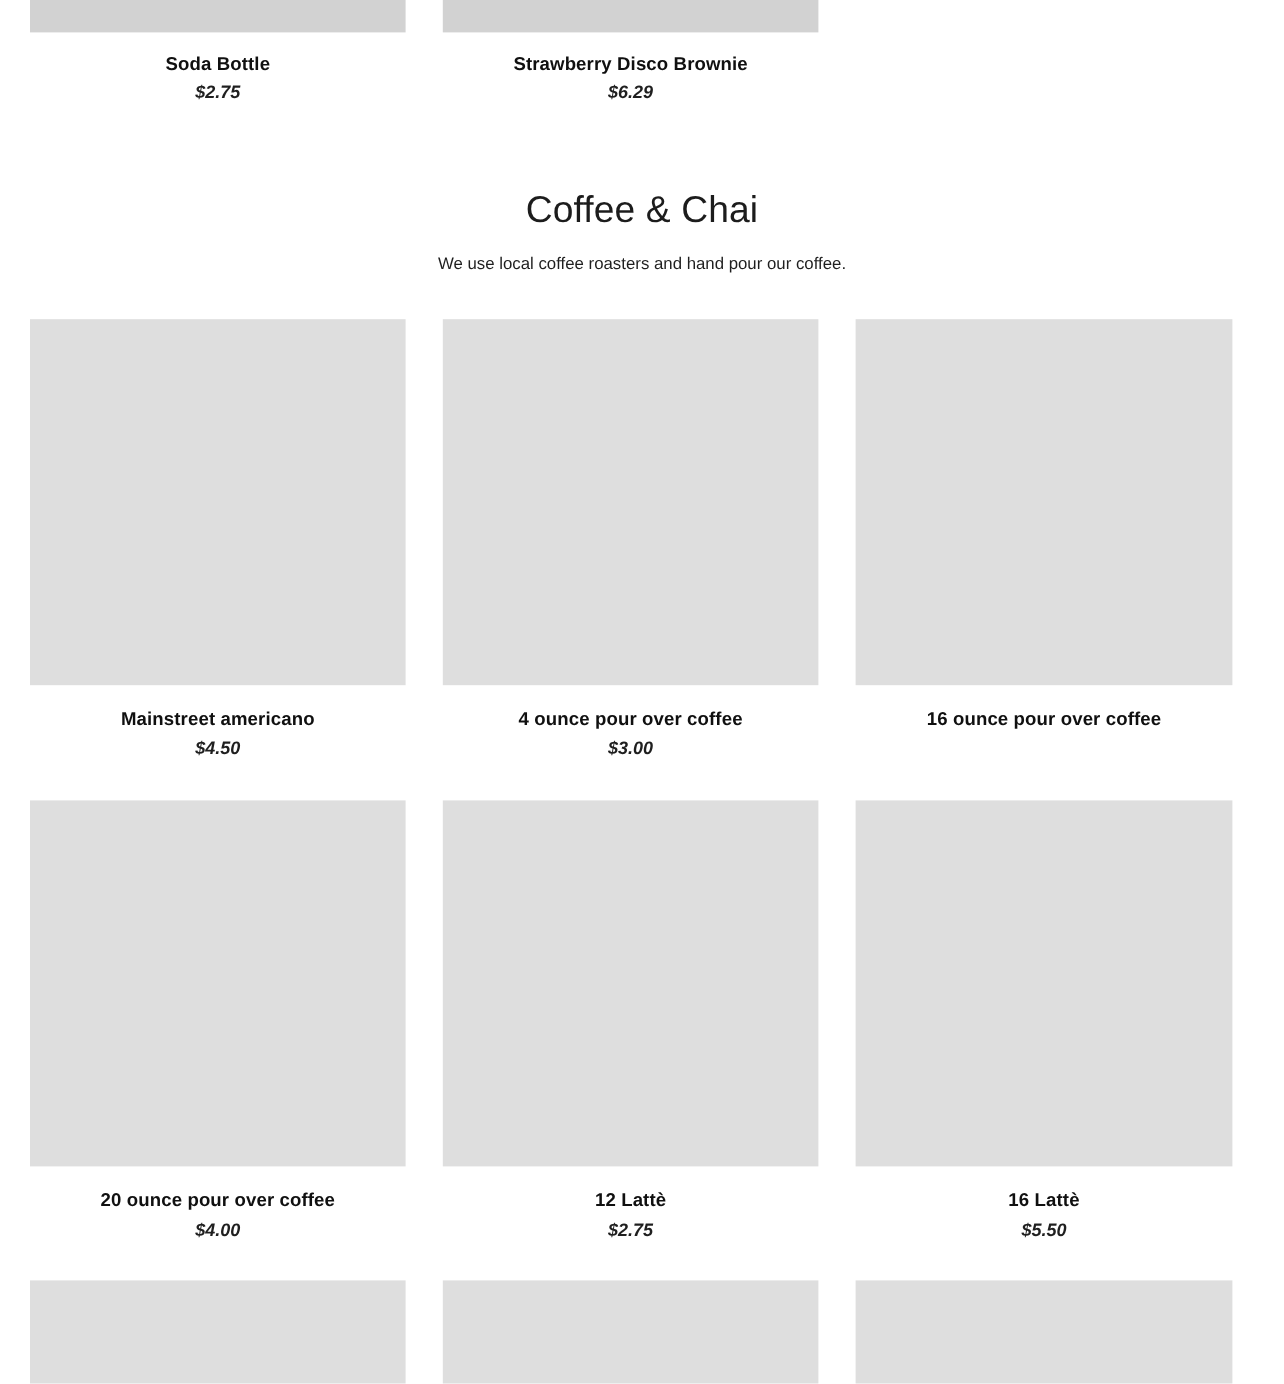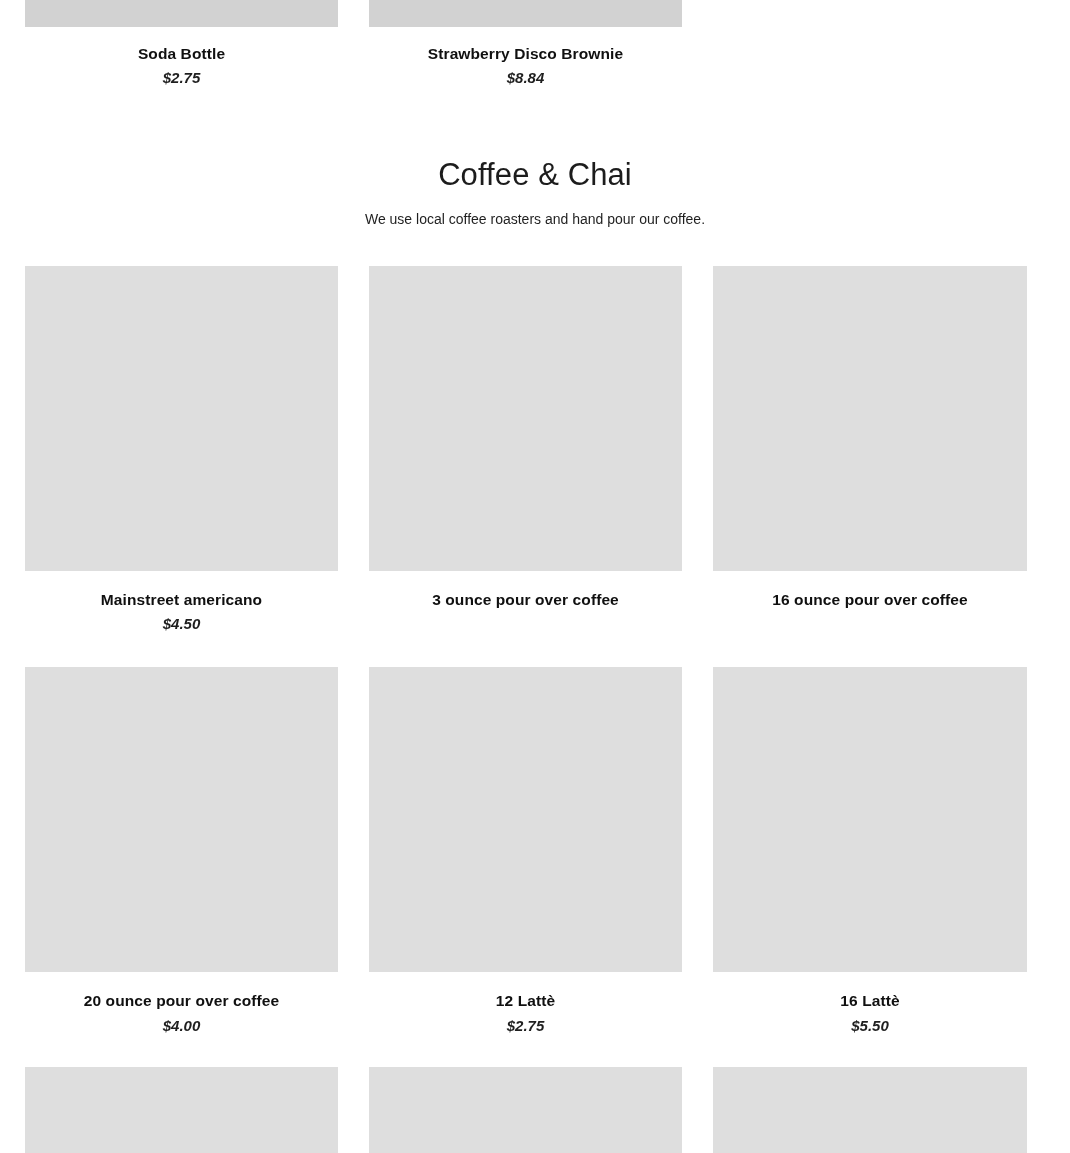--- a/index.html
+++ b/index.html
@@ -125,21 +125,21 @@
 
       <div class="menu-item">
         <div class="item-thumb dark"></div>
         <div class="item-name">Soda Bottle</div>
         <div class="item-price">$2.75</div>
       </div>
 
       <div class="menu-item">
         <div class="item-thumb dark"></div>
         <div class="item-name">Strawberry Disco Brownie</div>
-        <div class="item-price">$8.84</div>
+        <div class="item-price">$6.29</div>
       </div>
 
       <div class="menu-item"></div>
 
     </div>
   </div>
 
   <div class="section-head">
     <h2 class="section-title">Coffee &amp; Chai</h2>
     <p class="section-sub">We use local coffee roasters and hand pour our coffee.</p>
@@ -148,21 +148,22 @@
   <div class="coffee-rows">
 
     <div class="menu-grid">
       <div class="menu-item">
         <div class="item-thumb"></div>
         <div class="item-name">Mainstreet americano</div>
         <div class="item-price">$4.50</div>
       </div>
       <div class="menu-item">
         <div class="item-thumb"></div>
-        <div class="item-name">3 ounce pour over coffee</div>
+        <div class="item-name">4 ounce pour over coffee</div>
+        <div class="item-price">$3.00</div>
       </div>
       <div class="menu-item">
         <div class="item-thumb"></div>
         <div class="item-name">16 ounce pour over coffee</div>
       </div>
     </div>
 
     <div class="menu-grid">
       <div class="menu-item">
         <div class="item-thumb"></div>

